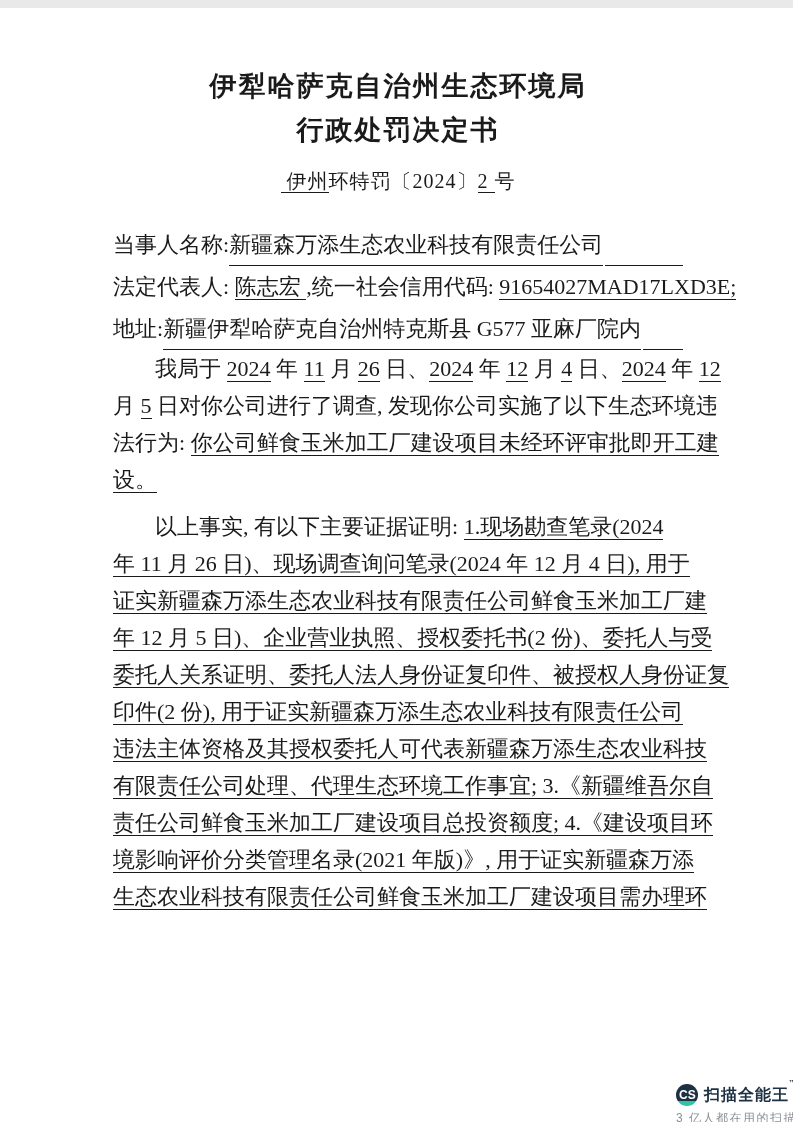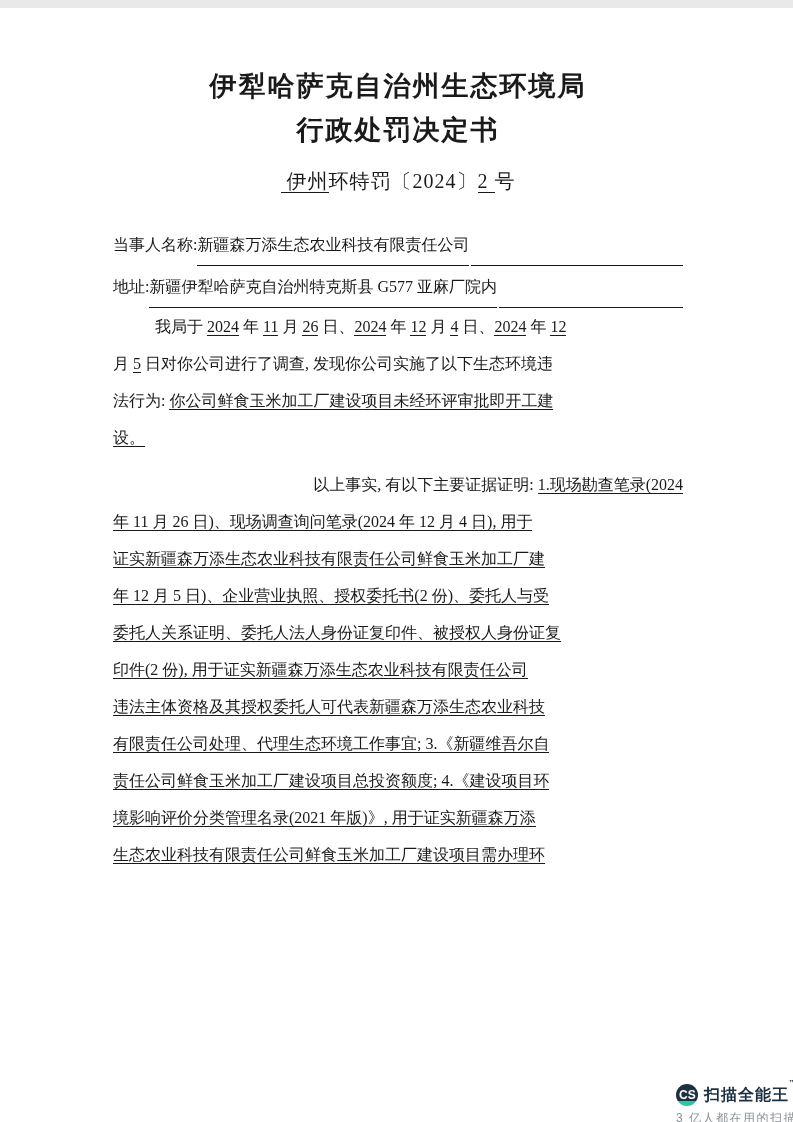--- a/index.html
+++ b/index.html
@@ -11,25 +11,25 @@
   }
   .content{position:absolute;left:113px;top:56px;width:570px;}
   .title{
     text-align:center;font-weight:700;font-size:27px;line-height:44px;
     letter-spacing:2px;white-space:nowrap;
   }
   .doc-number{
     text-align:center;font-size:20px;line-height:30px;margin-top:14px;
     letter-spacing:1px;white-space:nowrap;
   }
-  .body-lines{margin-top:28px;font-size:16px;}
+  .body-lines{margin-top:28px;font-size:22px;}
   .line{line-height:37px;height:37px;white-space:nowrap;}
   .line.party{line-height:42px;height:42px;}
   .line.indent{text-indent:42px;}
-  .line.gap-top{margin-top:10px;text-align:right;}
+  .line.gap-top{margin-top:10px;}
   .line.flexfill{display:flex;}
   .flexfill .fill{flex:1 1 auto;margin-left:2px;}
   .u{border-bottom:1.5px solid #1a1a1a;}
   
   .watermark{position:absolute;left:676px;top:1076px;width:112px;
     font-family:"Liberation Sans","DejaVu Sans",sans-serif;}
   .wm-row{display:flex;align-items:center;}
   .cs-badge{
     width:22px;height:22px;border-radius:5px;flex:0 0 auto;
     display:flex;align-items:center;justify-content:flex-start;
@@ -47,20 +47,21 @@
   <div class="content">
     <div class="title">伊犁哈萨克自治州生态环境局</div>
     <div class="title">行政处罚决定书</div>
     <div class="doc-number"><span class="u">&nbsp;伊州</span><span>环特罚〔2024〕</span><span class="u">2&nbsp;</span><span>号</span></div>
     <div class="body-lines">
         <div class="line party flexfill">
           <span>当事人名称: </span>
           <span class="u">新疆森万添生态农业科技有限责任公司</span>
           <span class="fill u"></span>
         </div>
+        <div class="line party"><span>法定代表人: </span><span class="u">陈志宏 </span><span>,统一社会信用代码: </span><span class="u">91654027MAD17LXD3E;</span></div>
         <div class="line party flexfill">
           <span>地址: </span>
           <span class="u">新疆伊犁哈萨克自治州特克斯县 G577 亚麻厂院内</span>
           <span class="fill u"></span>
         </div>
         <div class="line indent"><span>我局于 </span><span class="u">2024</span><span> 年 </span><span class="u">11</span><span> 月 </span><span class="u">26</span><span> 日、</span><span class="u">2024</span><span> 年 </span><span class="u">12</span><span> 月 </span><span class="u">4</span><span> 日、</span><span class="u">2024</span><span> 年 </span><span class="u">12</span></div>
         <div class="line"><span>月 </span><span class="u">5</span><span> 日对你公司进行了调查, 发现你公司实施了以下生态环境违</span></div>
         <div class="line"><span>法行为: </span><span class="u">你公司鲜食玉米加工厂建设项目未经环评审批即开工建</span></div>
         <div class="line"><span class="u">设。</span></div>
         <div class="line indent gap-top"><span>以上事实, 有以下主要证据证明: </span><span class="u">1.现场勘查笔录(2024</span></div>

